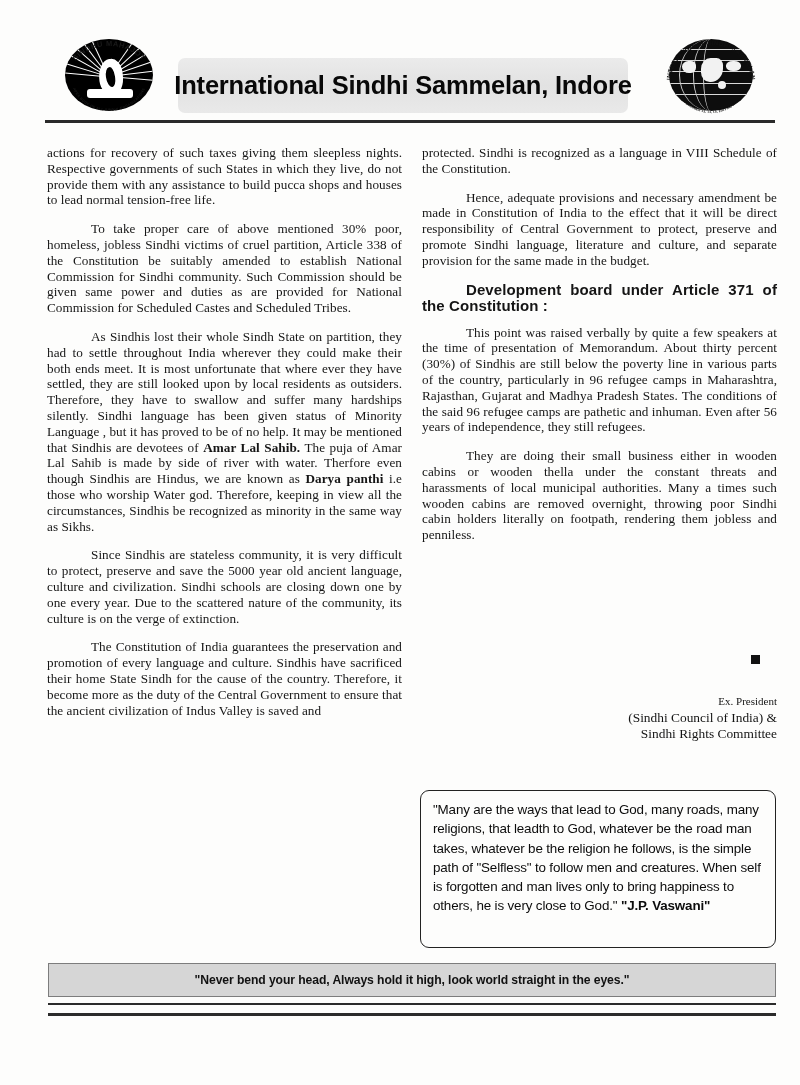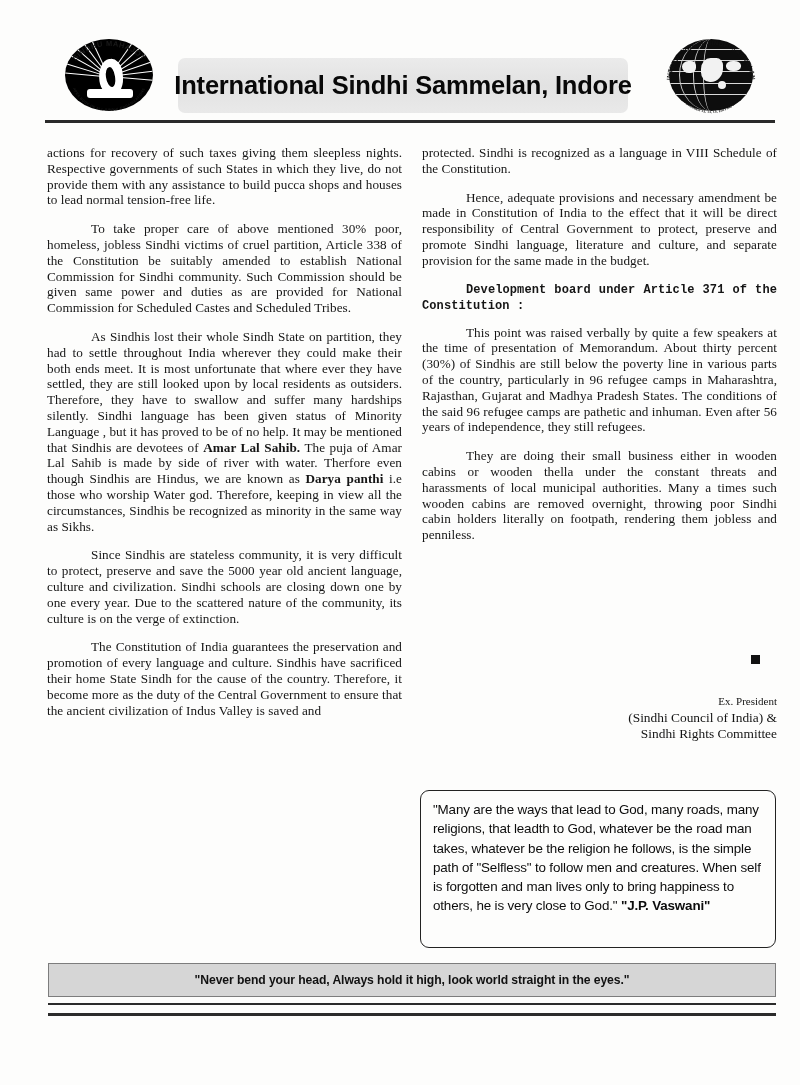--- a/index.html
+++ b/index.html
@@ -175,25 +175,25 @@
     margin: 0 0 13px 0;
     text-indent: 44px;
     font-family: "Liberation Serif", serif;
     letter-spacing: 0.05px;
   }
   .col p.noindent { text-indent: 0; }
   .col p.last { margin-bottom: 0; }
 
   .col h3 {
     margin: 0 0 11px 0;
-    font-size: 12px;
+    font-size: 15px;
     line-height: 16px;
     font-weight: bold;
     text-align: justify;
-    font-family: Liberation Mono, monospace;
+    font-family: Liberation Sans, sans-serif;
     letter-spacing: 0.1px;
   }
   .col h3.indented { text-indent: 44px; }
   .col h3.centered-ish { text-indent: 36px; }
 
   b { font-weight: bold; }
 
   .blocksquare {
     position: absolute;
     left: 751px; top: 655px;

